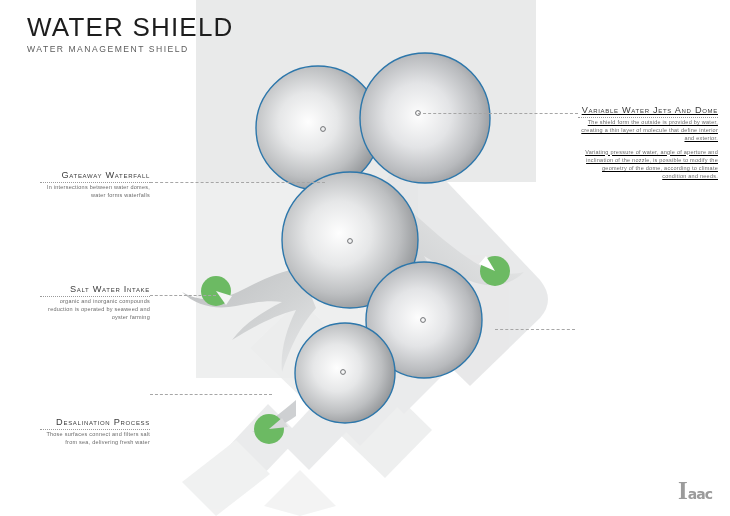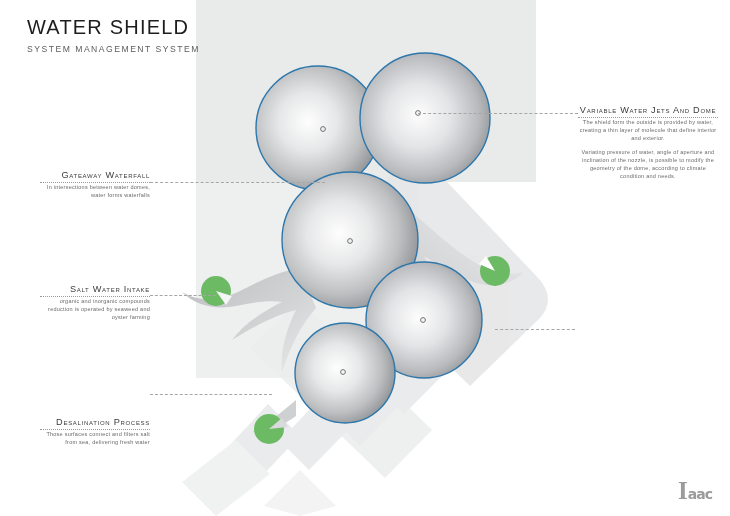--- a/index.html
+++ b/index.html
@@ -1,32 +1,32 @@
 <!DOCTYPE html>
 <html><head>
 <meta charset="utf-8">
 <style>
   html,body{margin:0;padding:0;background:#fff;}
   body{width:730px;height:516px;overflow:hidden;font-family:"Liberation Sans",sans-serif;}
   #canvas{position:relative;width:730px;height:516px;background:#ffffff;}
 
   
   .title-block{position:absolute;left:27px;top:14px;}
-  .main-title{font-size:20px;letter-spacing:1.2px;color:#1d1d1d;font-weight:400;
+  .main-title{font-size:26px;letter-spacing:1.2px;color:#1d1d1d;font-weight:400;
               font-family:"Liberation Sans",sans-serif;line-height:26px;white-space:nowrap;}
   .sub-title{font-size:8.6px;letter-spacing:1.5px;color:#5c5c5c;margin-top:4px;white-space:nowrap;}
 
   
   .note{position:absolute;}
   .note-head{font-size:9px;letter-spacing:0.7px;color:#3b3b3b;white-space:nowrap;
              padding-bottom:2px;font-variant:small-caps;text-transform:capitalize;}
   .note-head.caps{font-size:9.2px;}
   .note-body{font-size:5.5px;line-height:8.2px;color:#6a6a6a;letter-spacing:0.25px;}
   .note-body p{margin:0 0 5px 0;}
-  .note-right{text-align:center;}
+  .note-right{text-align:right;text-decoration:underline;}
   .note-left{text-align:right;}
   .note-left .note-head{text-align:right;}
 
   .hrule{border-top:1px dotted #9a9a9a;height:0;}
 
   
   .leader{position:absolute;border-top:1px dashed #a6a6a6;height:0;}
 
   
   .logo{position:absolute;right:18px;bottom:13px;color:#9b9b9b;line-height:1;}
@@ -124,21 +124,21 @@
       <path d="M495 271 L479 264 L486 256 Z" fill="#ffffff"></path>
     </g>
     <g>
       <circle cx="269" cy="429" r="15" fill="#6cba63"></circle>
       <path d="M269 429 L282 418 L288 427 Z" fill="#d9dadb"></path>
     </g>
   </svg>
 
   <div class="title-block">
     <div class="main-title">WATER SHIELD</div>
-    <div class="sub-title">SYSTEM MANAGEMENT SYSTEM</div>
+    <div class="sub-title">WATER MANAGEMENT SHIELD</div>
   </div>
 
   <div class="leader" style="left:418px;top:113px;width:160px;"></div>
   <div class="leader" style="left:495px;top:329px;width:80px;"></div>
   <div class="leader" style="left:150px;top:182px;width:175px;"></div>
   <div class="leader" style="left:150px;top:295px;width:66px;"></div>
   <div class="leader" style="left:150px;top:394px;width:122px;"></div>
 
   <div class="note note-right" style="left:578px;top:105px;width:140px;">
     <div class="note-head caps">Variable water jets and dome</div>

